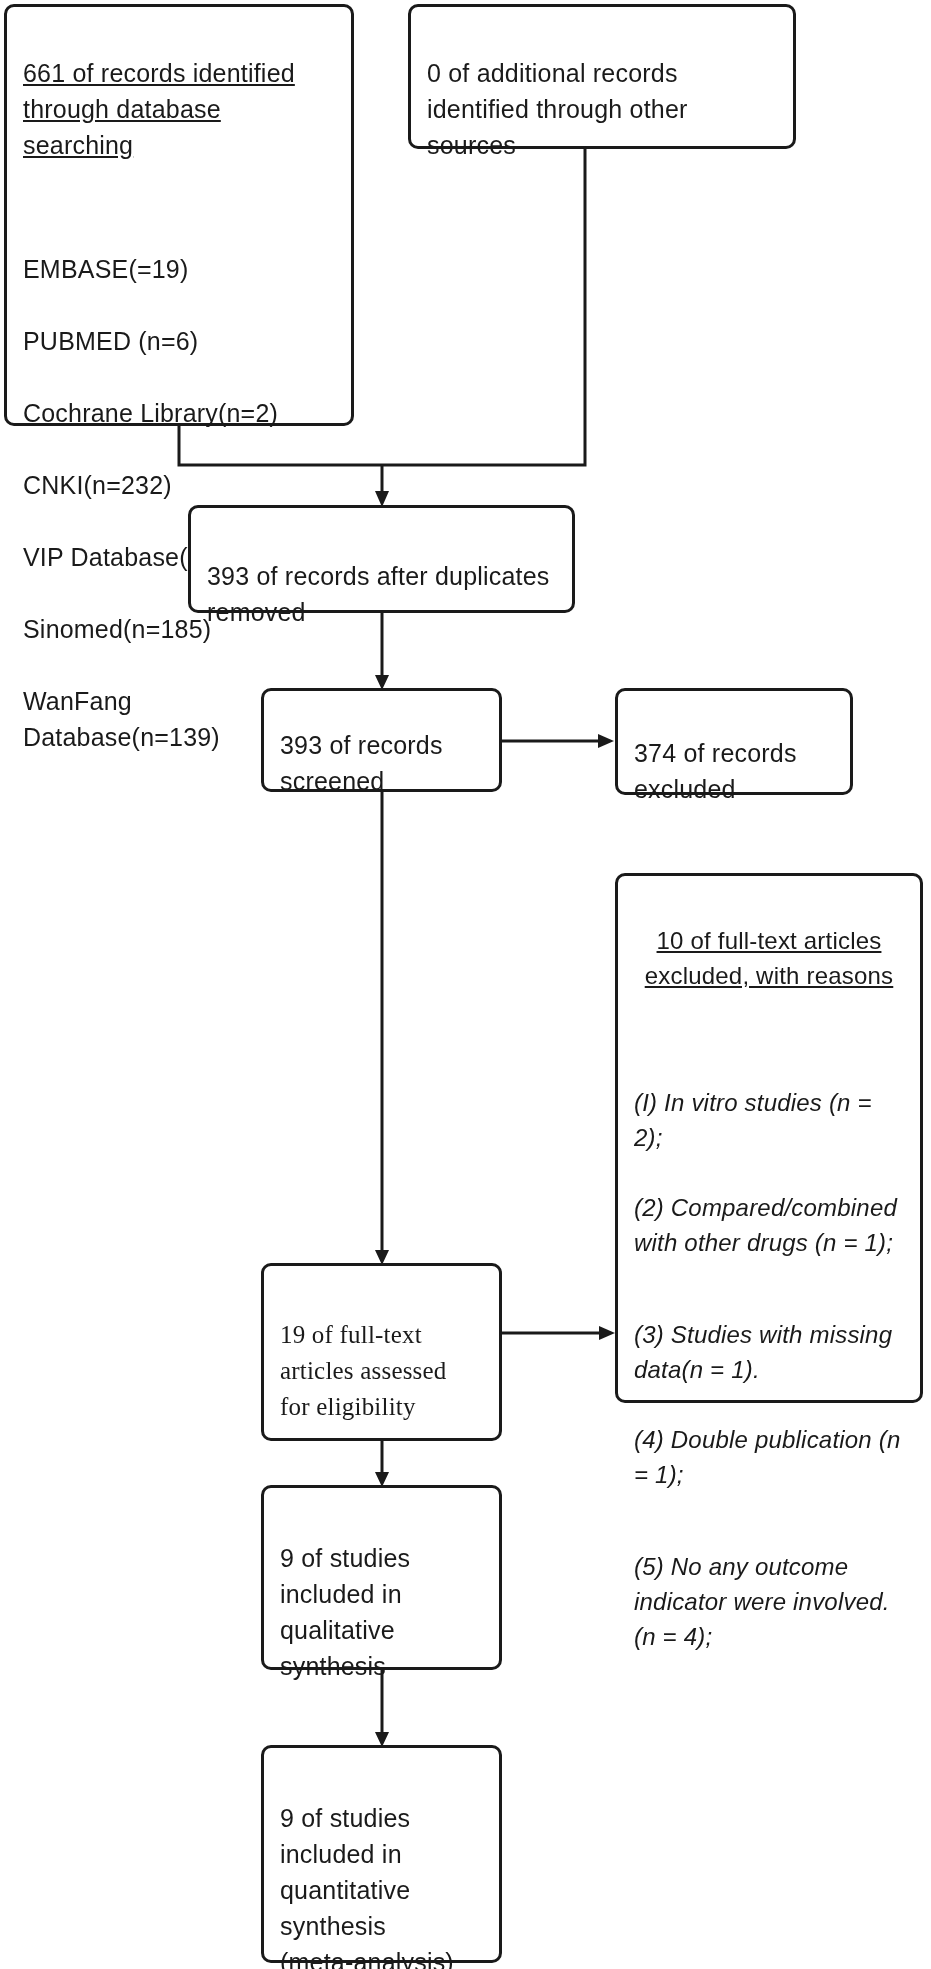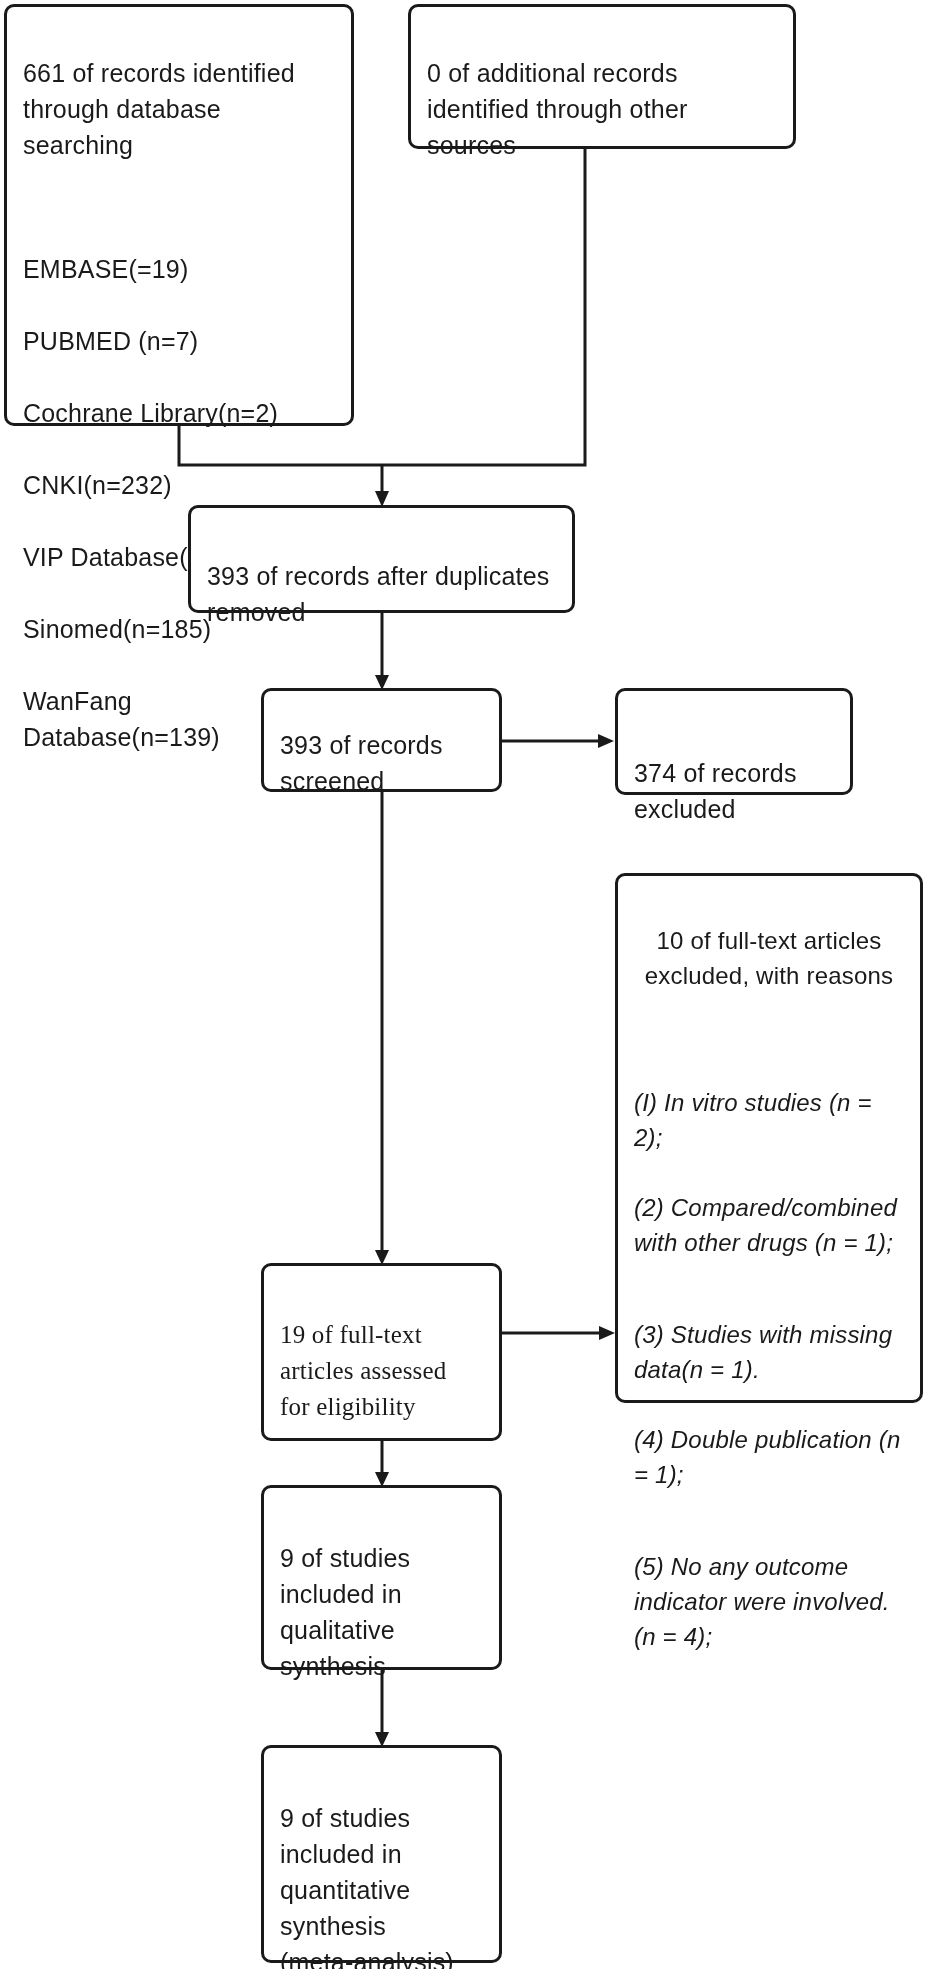--- a/index.html
+++ b/index.html
@@ -29,32 +29,33 @@
     border: 3px solid #1a1a1a;
     border-radius: 10px;
     font-size: 25px;
     line-height: 36px;
     padding: 12px 16px;
     white-space: pre-line;
     letter-spacing: 0.2px;
   }
   .box .title {
     white-space: pre-line;
+    text-decoration: underline;
   }
   
   #box-identification { left: 4px; top: 4px; width: 350px; height: 422px; }
   #box-identification .title { margin-bottom: 16px; }
   
   #box-additional { left: 408px; top: 4px; width: 388px; height: 145px; }
   
   #box-duplicates { left: 188px; top: 505px; width: 387px; height: 108px; padding-top: 14px; }
   
   #box-screened { left: 261px; top: 688px; width: 241px; height: 104px; padding-top: 0; }
   
-  #box-excluded { left: 615px; top: 688px; width: 238px; height: 107px; padding-top: 28px; }
+  #box-excluded { left: 615px; top: 688px; width: 238px; height: 107px; padding-top: 8px; }
   
   #box-assessed { left: 261px; top: 1263px; width: 241px; height: 178px; padding-top: 15px; font-family: Liberation Serif, serif; }
   
   #box-reasons { left: 615px; top: 873px; width: 308px; height: 530px; font-size: 24px; line-height: 35px; }
   #box-reasons .title { margin-bottom: 22px; text-align: center; }
   #box-reasons .reasons-list div { white-space: pre-line; font-style: italic; }
   #box-reasons .reasons-list div:nth-child(3),
   #box-reasons .reasons-list div:nth-child(5) { margin-top: 22px; }
   
   #box-qualitative { left: 261px; top: 1485px; width: 241px; height: 185px; padding-top: 16px; }
@@ -86,21 +87,21 @@
       <polygon points="375,1472 389,1472 382,1487"></polygon>
       <polygon points="375,1732 389,1732 382,1747"></polygon>
     </g>
   </svg>
 
   <div class="box" id="box-identification">
     <div class="title">661 of records identified
 through database searching</div>
     <div class="sources">
       <div>EMBASE(=19)</div>
-      <div>PUBMED (n=7)</div>
+      <div>PUBMED (n=6)</div>
       <div>Cochrane Library(n=2)</div>
       <div>CNKI(n=232)</div>
       <div>VIP Database(n=31)</div>
       <div>Sinomed(n=185)</div>
       <div>WanFang Database(n=139)</div>
     </div>
   </div>
 
   <div class="box" id="box-additional">
     <div>0 of additional records

